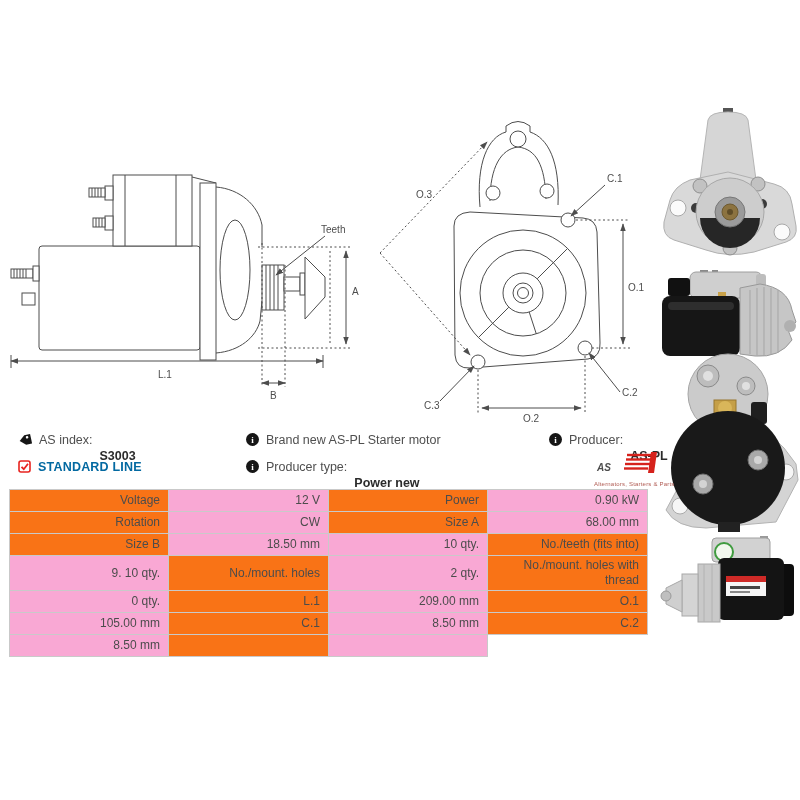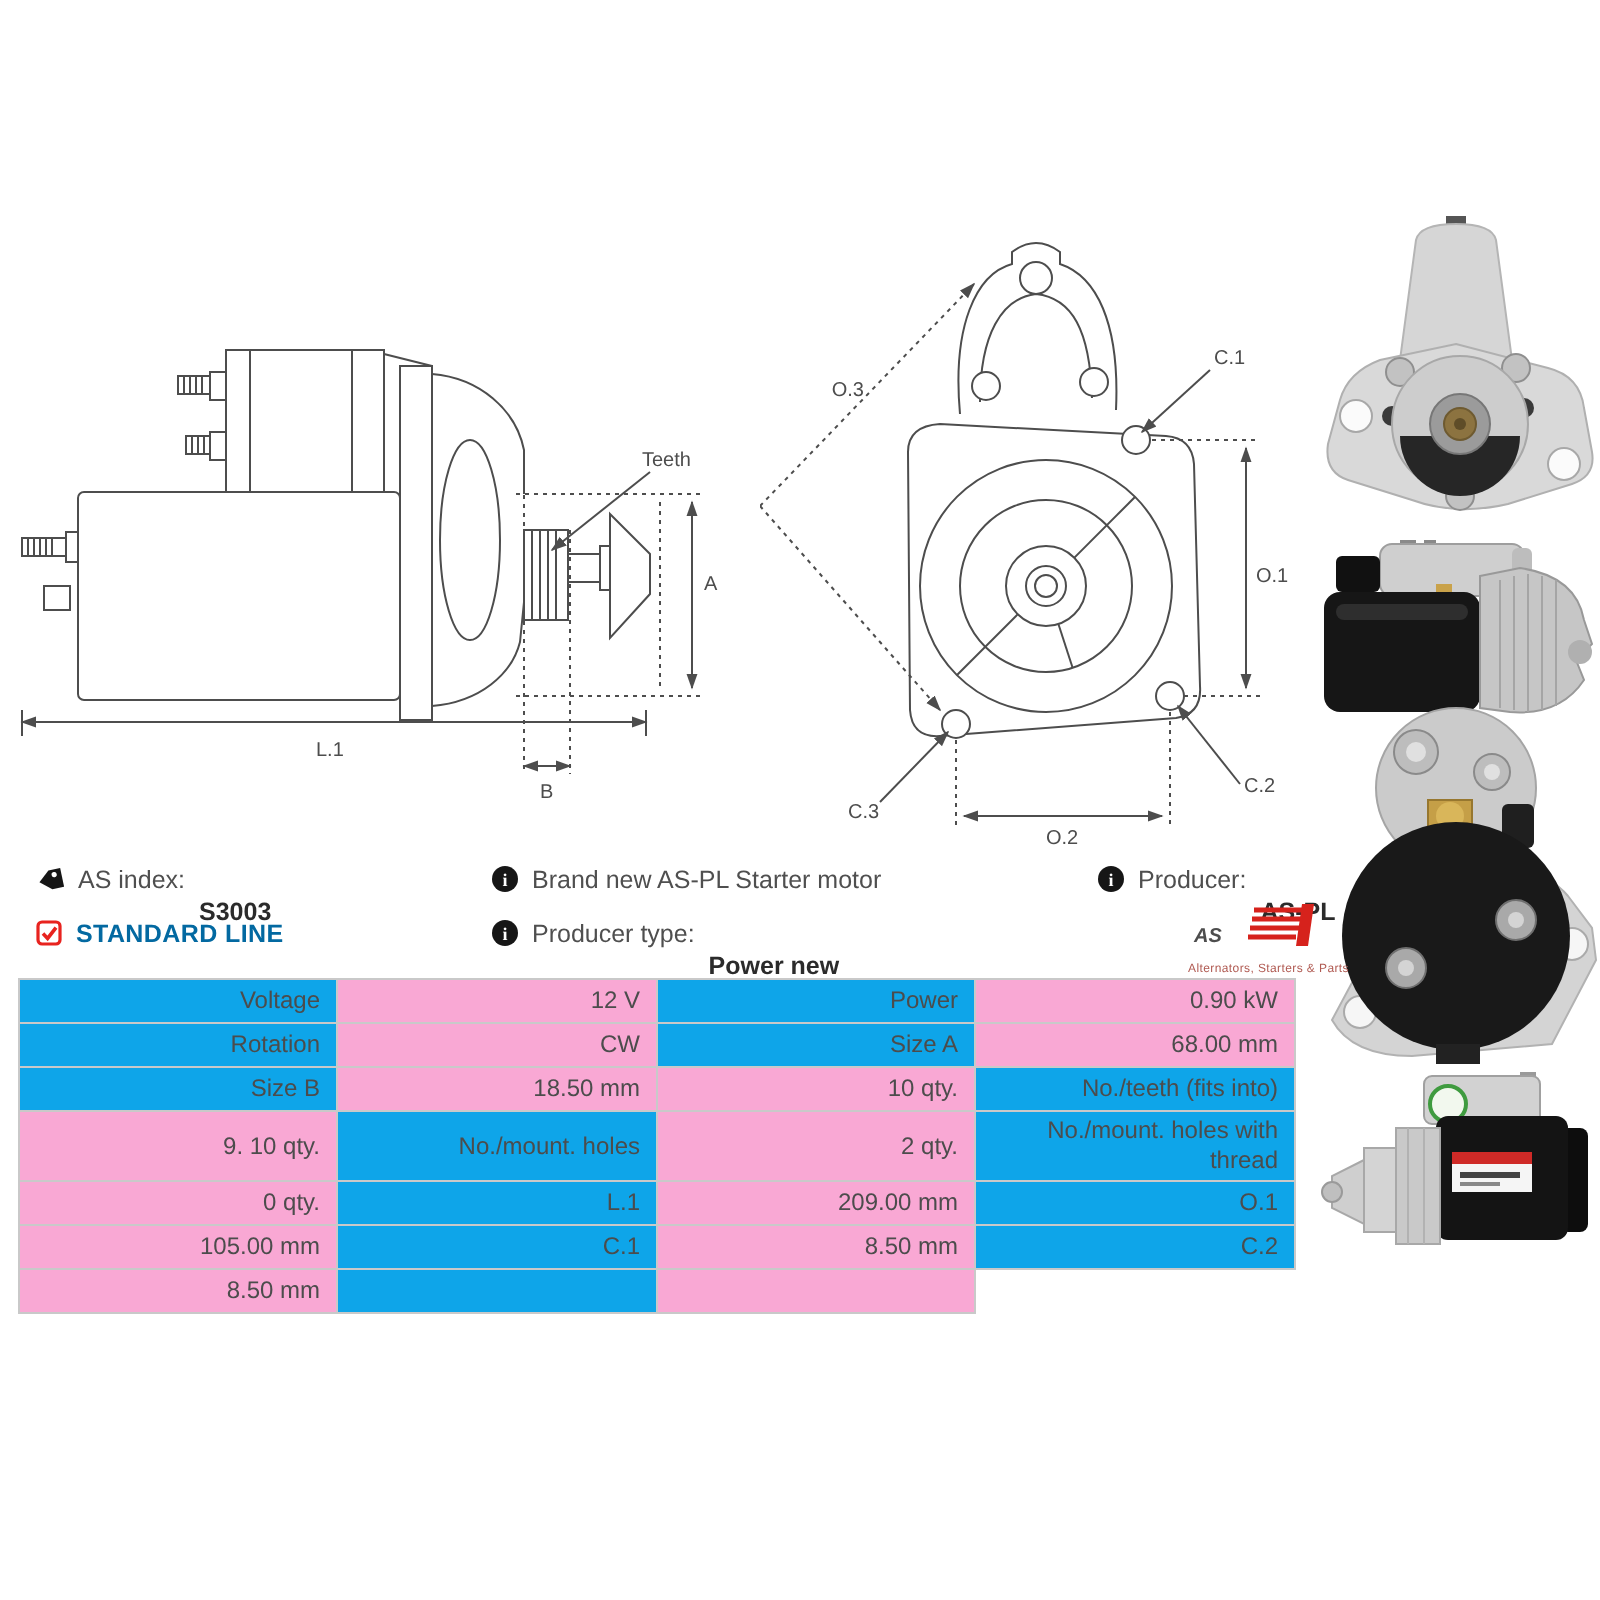--- a/index.html
+++ b/index.html
@@ -20,21 +20,21 @@
   .as-tagline{font-size:6px;color:#b05a52;letter-spacing:.2px;margin-top:1px;white-space:nowrap;}
 
   
   .spec-table{position:absolute;left:9px;top:489px;display:grid;
     grid-template-columns:159px 160px 159px 160px;
     border-left:1px solid #c9c9c9;border-top:1px solid #c9c9c9;
     font-size:12px;color:#4c4c4c;}
   .spec-table>div{border-right:1px solid #c9c9c9;border-bottom:1px solid #c9c9c9;
     min-height:22px;display:flex;align-items:center;justify-content:flex-end;
     padding:2px 8px 2px 4px;text-align:right;line-height:1.25;background:#f9a8d4;}
-  .spec-table .lbl{background:#0ea5e9;}
+  .spec-table .lbl{background:#f97316;}
 
   
   svg text{font-family:"Liberation Sans",sans-serif;font-size:10px;fill:#4d4d4d;}
   .ln{stroke:#4d4d4d;stroke-width:1;fill:none;}
   .dash{stroke-dasharray:2 2.5;}
 </style>
 </head>
 <body>
 
 <div id="page">

